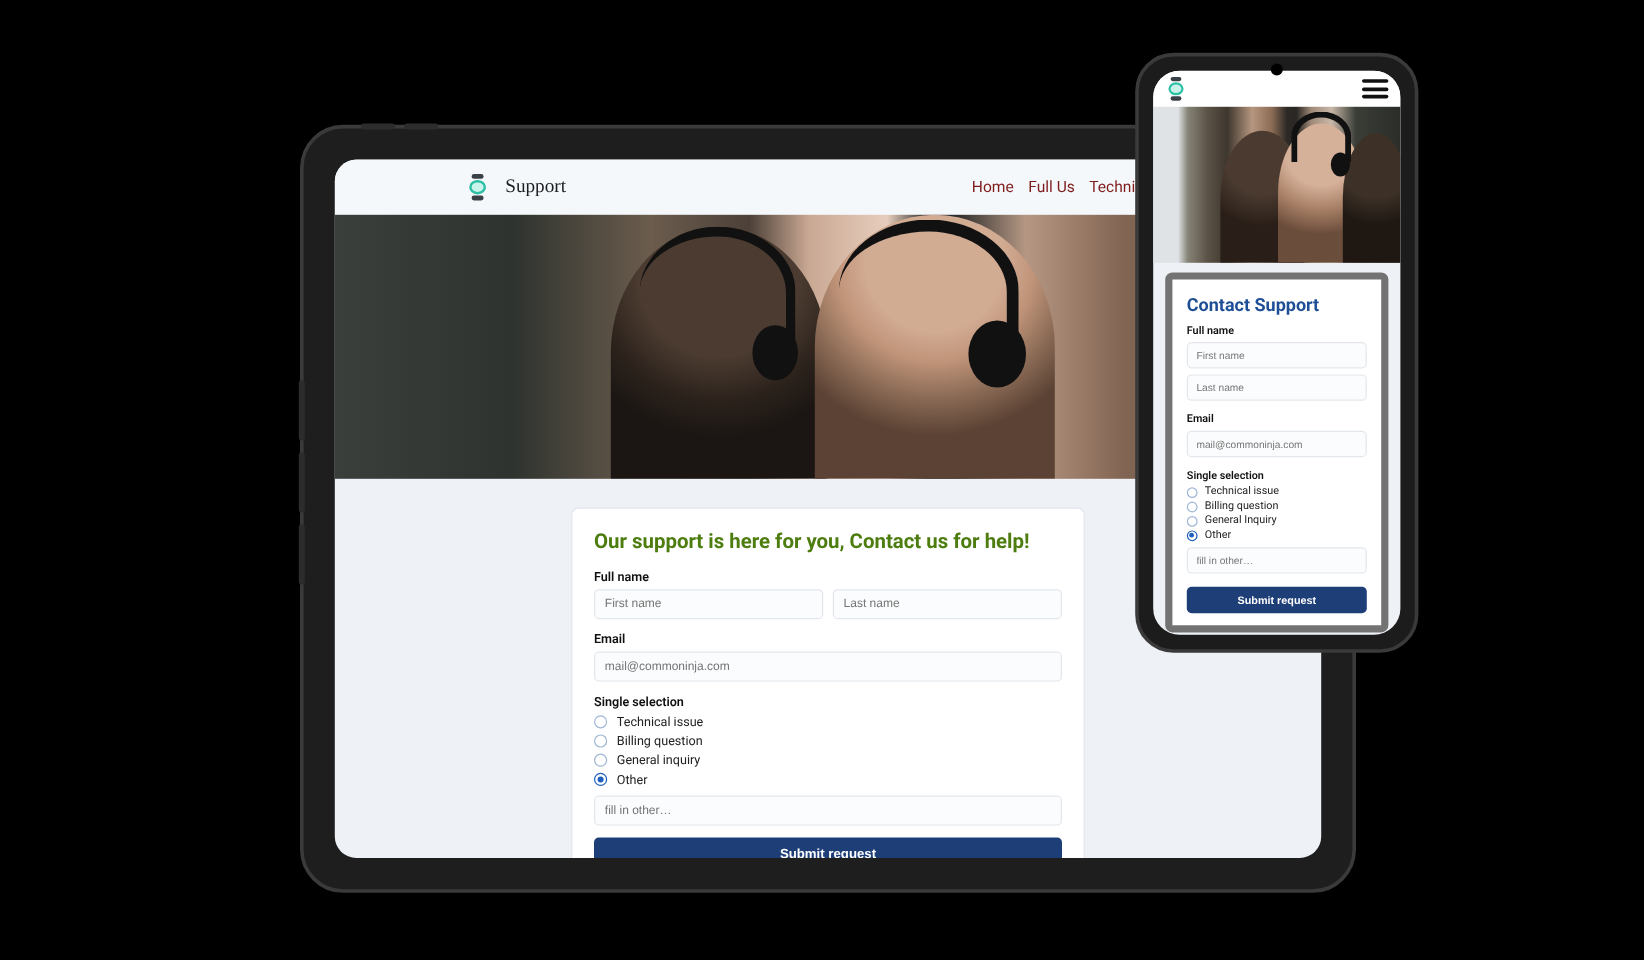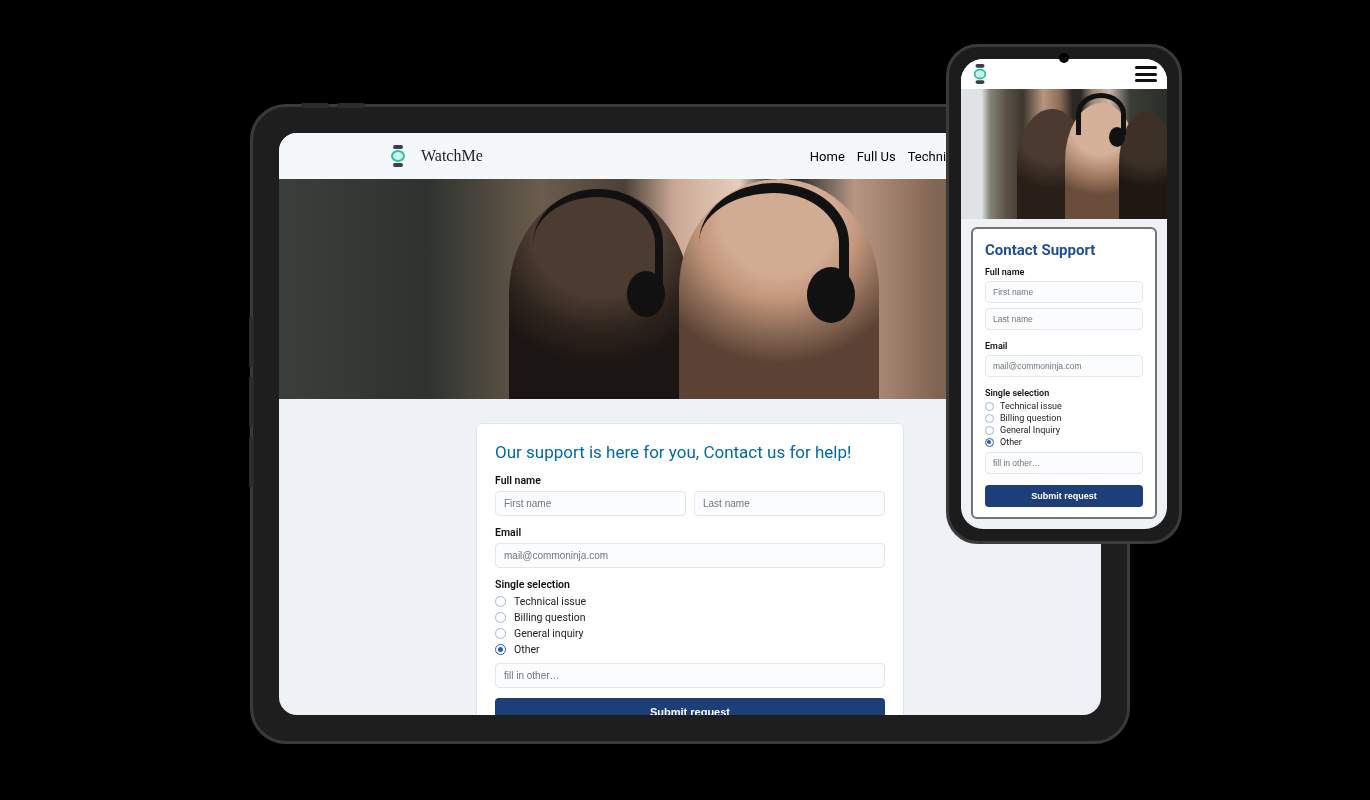--- a/index.html
+++ b/index.html
@@ -91,21 +91,21 @@
   .watch-icon::after { bottom: 0; }
   .watch-face {
     position: absolute;
     top: 5px; left: 2px;
     width: 14px; height: 12px;
     border: 2px solid #2bbfa6;
     background: #c9f3eb;
     border-radius: 50%;
   }
   .t-brand { font-size: 16px; font-weight: 500; color: #1b1d1f; font-family: Georgia, serif; }
-  .t-nav-links { display: flex; gap: 12px; font-size: 13px; color: #000000; }
+  .t-nav-links { display: flex; gap: 12px; font-size: 13px; color: #7f1d1d; }
   .t-nav-links span { cursor: pointer; }
 
   .t-hero {
     height: 220px;
     background: linear-gradient(to right,
       #3a3f3c 0%, #2e332f 18%,
       #6b5c4d 32%, #4c4038 42%,
       #c9a893 48%, #e7cdbd 56%,
       #2b2b2b 60%, #2b2b2b 63%,
       #b59783 70%, #826452 80%,
@@ -146,22 +146,22 @@
   }
   .t-form {
     width: 428px;
     background: #fff;
     border: 1px solid #e1e6ed;
     border-radius: 6px;
     padding: 18px 18px 14px 18px;
   }
   .t-form-title {
     font-size: 17px;
-    font-weight: 400;
-    color: #0369a1;
+    font-weight: 700;
+    color: #4d7c0f;
     margin-bottom: 12px;
   }
   .field-label {
     font-size: 10.5px;
     font-weight: 600;
     color: #111;
     margin: 10px 0 4px 0;
   }
   .field-row { display: flex; gap: 8px; }
   .input {
@@ -283,21 +283,21 @@
     border-bottom: none;
     border-radius: 60% 60% 0 0;
   }
   .phh1 { left: 115px; top: 4px; width: 50px; height: 42px; }
   .ph-ear { position: absolute; width: 16px; height: 20px; background: #111; border-radius: 50%; }
   .phe1 { left: 148px; top: 38px; }
 
   .p-form-wrap { padding: 8px 10px 10px; }
   .p-form {
     background: #fff;
-    border: 2px solid #737373;
+    border: 6px solid #737373;
     border-radius: 6px;
     padding: 12px 12px 10px;
   }
   .p-form-title {
     font-size: 15px;
     font-weight: 700;
     color: #1e4f96;
     margin-bottom: 8px;
   }
   .p-label {
@@ -366,21 +366,21 @@
   <div class="tablet-side tsb2"></div>
   <div class="tablet-side tsb3"></div>
 
   <div class="tablet-screen">
 
     <div class="t-nav">
       <div class="t-logo">
         <span class="watch-icon">
           <span class="watch-face"></span>
         </span>
-        <span class="t-brand">WatchMe</span>
+        <span class="t-brand">Support</span>
       </div>
       <div class="t-nav-links">
         <span>Home</span>
         <span>Full Us</span>
         <span>Technical</span>
         <span>Co</span>
       </div>
     </div>
 
     <div class="t-hero">

